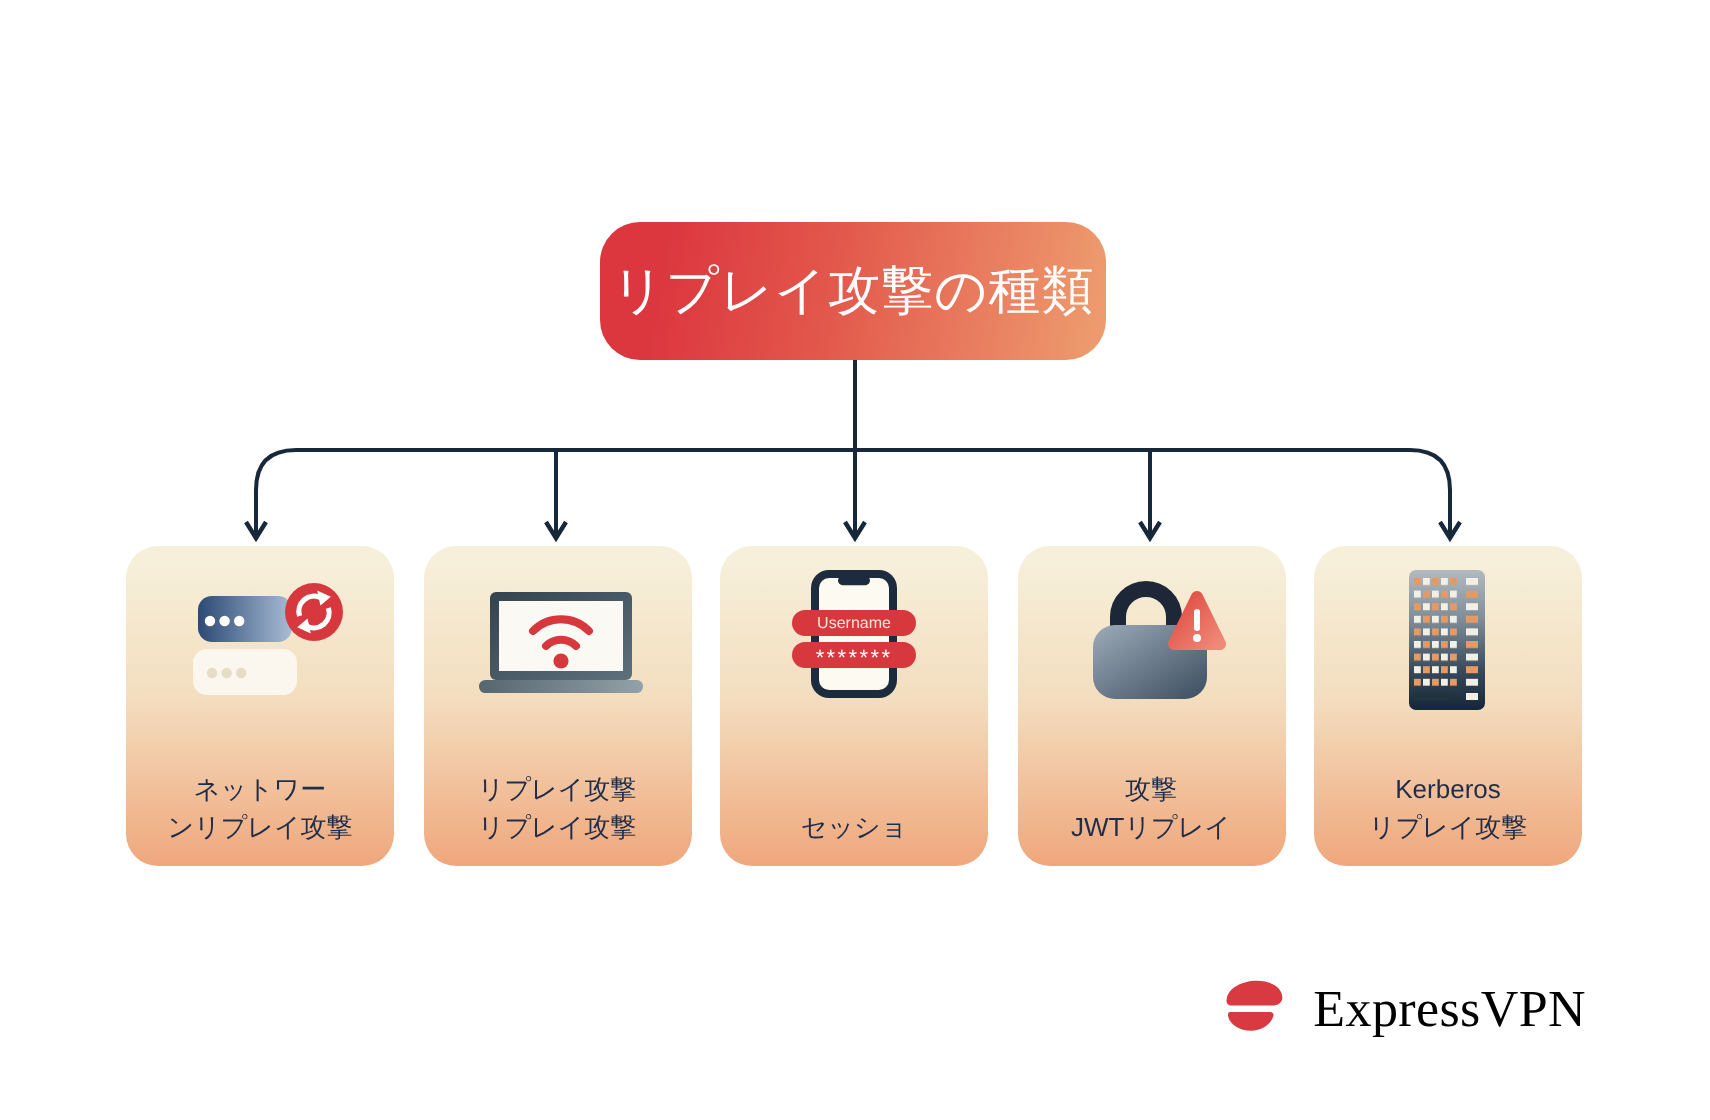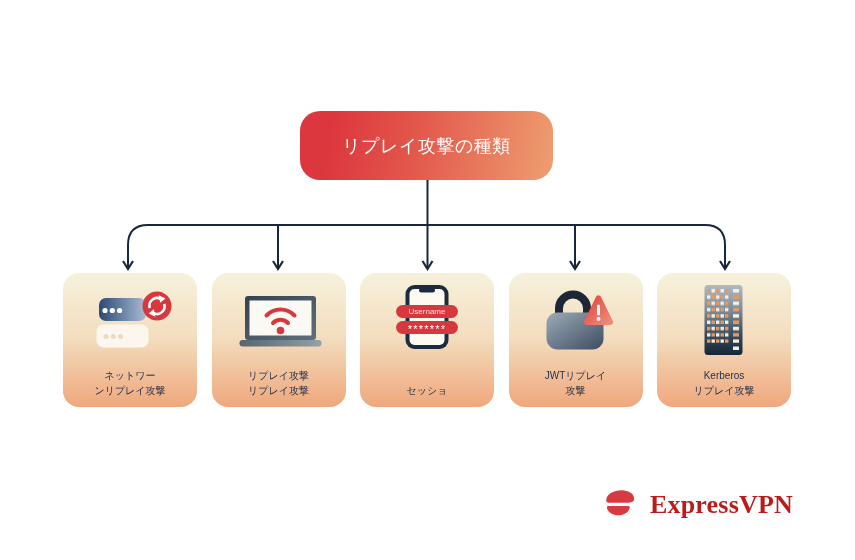--- a/index.html
+++ b/index.html
@@ -7,36 +7,36 @@
     position:relative;width:855px;height:560px;background:#ffffff;overflow:hidden;
     font-family:"Liberation Sans","DejaVu Sans",sans-serif;
   }
   .connector{position:absolute;left:0;top:0;width:855px;height:560px;}
   .title-box{
     position:absolute;left:300px;top:111px;width:253px;height:69px;
     border-radius:20px;
     background:linear-gradient(100deg,#dc363e 12%,#e2574b 45%,#ee9e70 100%);
     display:flex;align-items:center;justify-content:center;
   }
-  .title-box span{color:#ffffff;font-size:18px;letter-spacing:.5px;}
+  .title-box span{color:#ffffff;font-size:26px;letter-spacing:.5px;}
   .cards{position:absolute;left:63px;top:273px;display:flex;gap:14.5px;}
   .card{
-    position:relative;width:134px;height:134px;border-radius:16px;
+    position:relative;width:134px;height:160px;border-radius:16px;
     background:linear-gradient(180deg,#f6efd9 6%,#f3ddbe 48%,#efa77c 100%);
   }
   .icon-wrap{position:absolute;top:8px;left:50%;transform:translateX(-50%);width:88px;height:78px;}
   .card-label{
     position:absolute;left:0;right:0;bottom:9px;text-align:center;
-    color:#1f2d4a;font-size:10px;line-height:1.45;
+    color:#1f2d4a;font-size:13px;line-height:1.45;
   }
   .logo{position:absolute;right:62px;bottom:36px;display:flex;align-items:center;gap:9px;}
   .logo-mark{width:38px;height:38px;}
   .logo-word{
     font-family:"Liberation Serif","DejaVu Serif",serif;
-    font-size:26px;font-weight:700;color:#b91c1c;letter-spacing:.2px;
+    font-size:26px;font-weight:400;color:#000000;letter-spacing:.2px;
   }
   svg text{font-family:"Liberation Sans","DejaVu Sans",sans-serif;}
 </style>
 </head>
 <body>
 
 <div class="canvas">
 
   <svg class="connector" viewBox="0 0 855 560">
     <defs>
@@ -150,22 +150,22 @@
               <stop offset="1" stop-color="#ef8a78"></stop>
           </linearGradient>
         </defs>
         <path d="M27,36 v-8.5 a 14,14 0 0 1 28,0 V36" fill="none" stroke="#1d2737" stroke-width="8" stroke-linecap="round"></path>
         <rect x="14.5" y="31.5" width="57" height="37" rx="11" fill="url(#lockGrad)"></rect>
         <path d="M66.5,17.5 L78,41 L55,41 Z" fill="url(#triGrad)" stroke="url(#triGrad)" stroke-width="6" stroke-linejoin="round"></path>
         <line x1="66.5" y1="25" x2="66.5" y2="33" stroke="#ffffff" stroke-width="3" stroke-linecap="round"></line>
         <circle cx="66.5" cy="38" r="2" fill="#ffffff"></circle>
       </svg>
       <div class="card-label">
+        <div>攻撃</div>
         <div>JWTリプレイ</div>
-        <div>攻撃</div>
       </div>
     </div>
 
     <div class="card">
       <svg class="icon-wrap" viewBox="0 0 88 78">
         <defs>
           <linearGradient id="srvGrad" x1="0" y1="0" x2="0" y2="1">
             <stop offset="0" stop-color="#b2bac0"></stop>
               <stop offset="0.35" stop-color="#7e8d99"></stop>
             <stop offset="0.72" stop-color="#374a5c"></stop>

